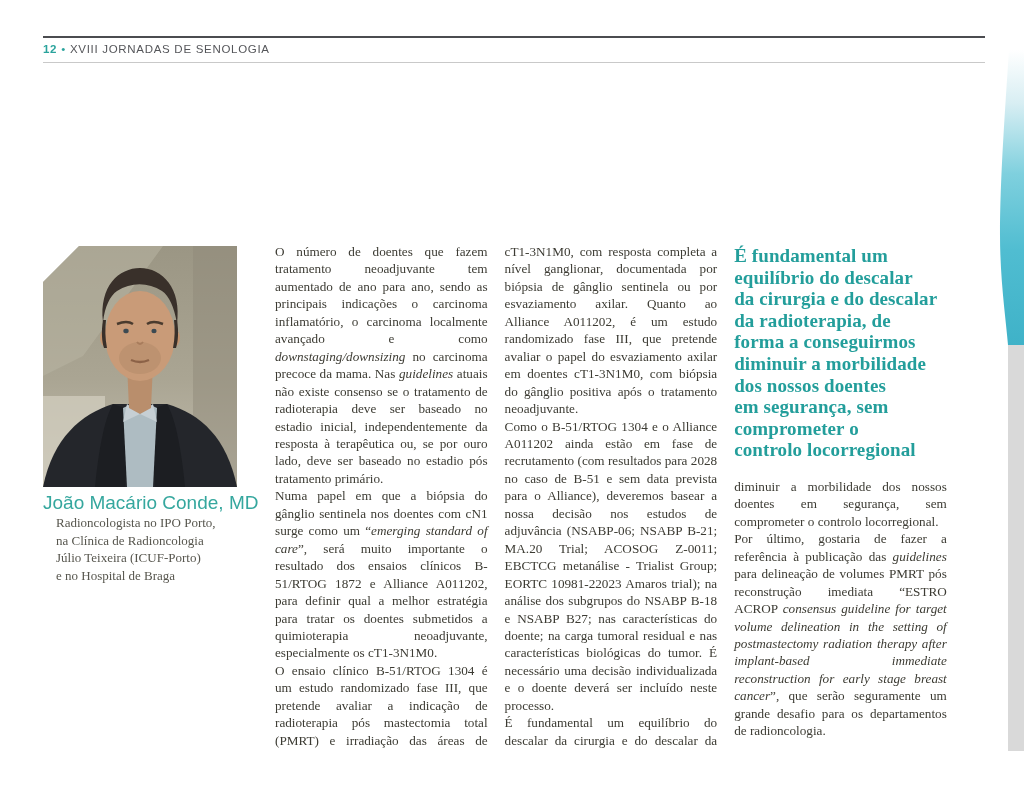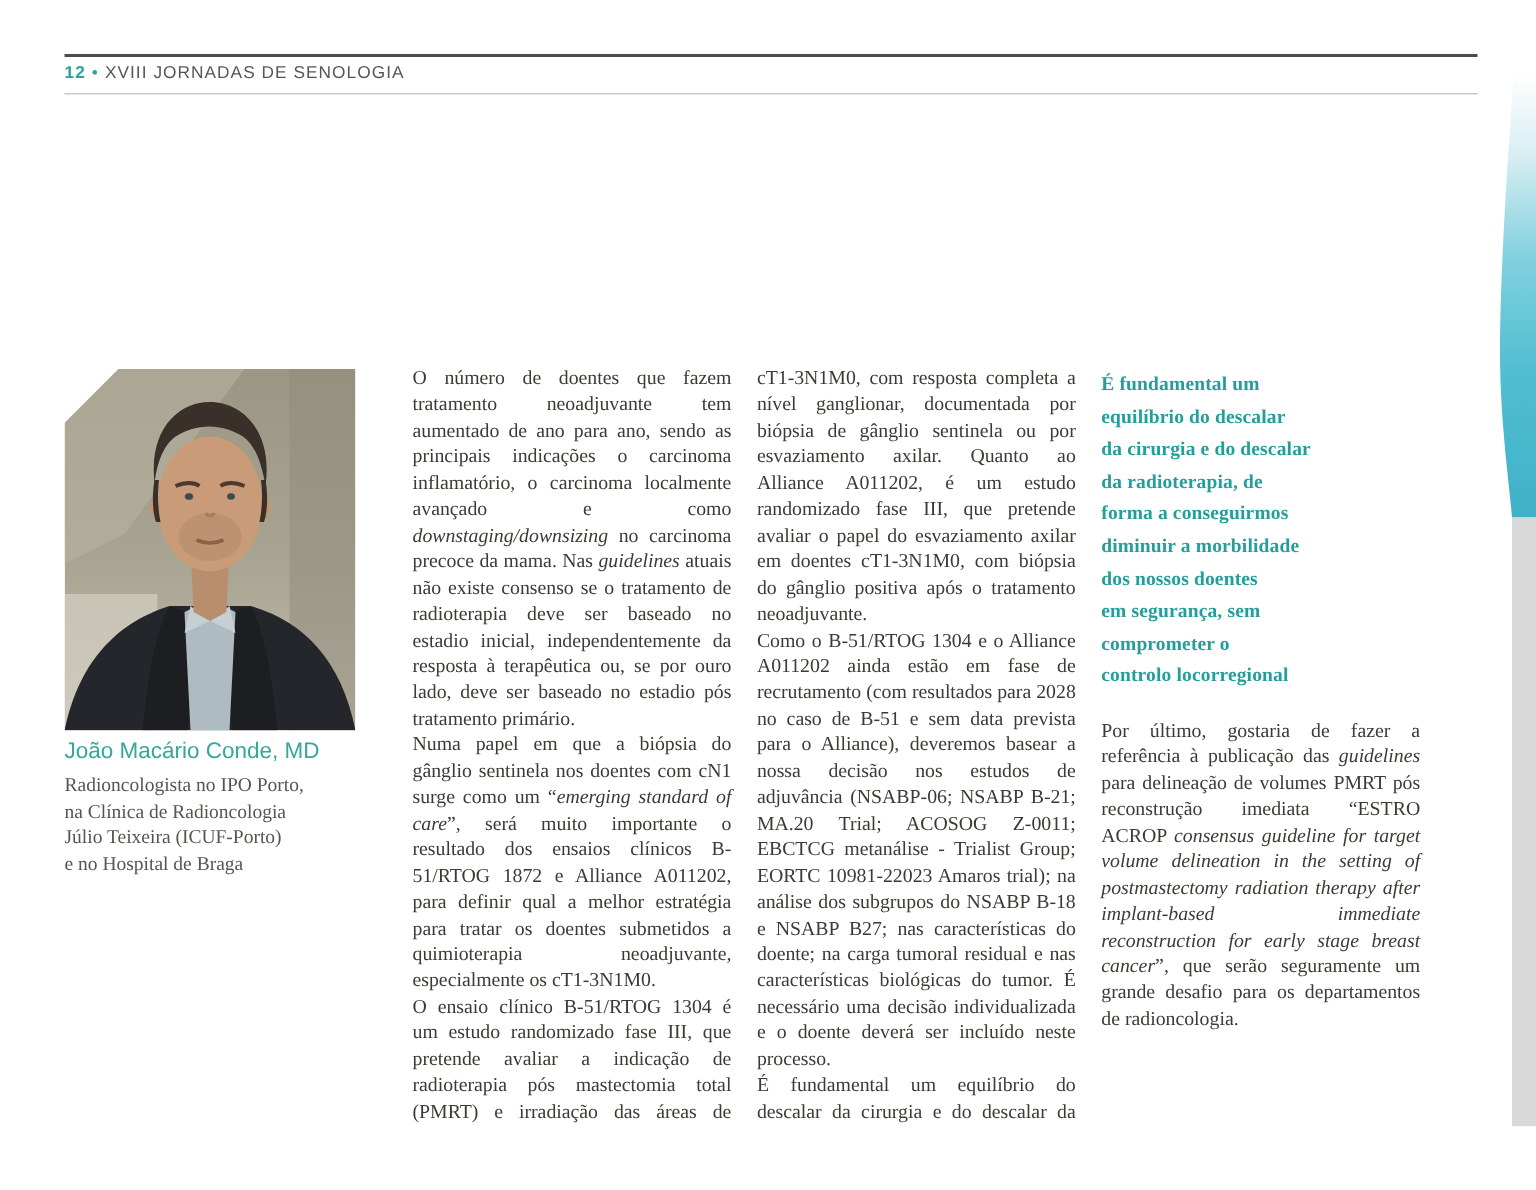--- a/index.html
+++ b/index.html
@@ -16,31 +16,31 @@
   .rule-bottom{position:absolute;left:43px;top:62px;width:942px;height:1px;background:#c9c9c9;}
 
   
   .title{position:absolute;left:41px;top:102px;width:690px;
          font-size:42px;line-height:1.24;letter-spacing:-0.4px;
          font-weight:500;color:#161614;}
 
   
   .photo{position:absolute;left:43px;top:246px;width:194px;height:241px;}
   .author-name{position:absolute;left:43px;top:492px;
-               font-family:"Liberation Sans",sans-serif;font-size:15px;color:#35a79e;}
-  .author-bio{position:absolute;left:43px;top:514px;font-size:13px;line-height:17.5px;
+               font-family:"Liberation Sans",sans-serif;font-size:19px;color:#35a79e;}
+  .author-bio{position:absolute;left:56px;top:514px;font-size:13px;line-height:17.5px;
               color:#57564e;white-space:pre-line;}
 
   
   .cols{position:absolute;left:275px;top:243px;width:672px;display:flex;gap:17px;}
   .col{width:212.6px;font-size:13.2px;line-height:17.45px;text-align:justify;color:#3c3b33;}
   .col p{margin:0;}
   .col em{}
 
-  .quote{font-size:13px;line-height:21.6px;font-weight:bold;color:#239e9b;
+  .quote{font-size:19px;line-height:21.6px;font-weight:bold;color:#239e9b;
          white-space:pre-line;text-align:left;margin:2px 0 17px 0;letter-spacing:.1px;}
 
   
   .edge{position:absolute;right:0;top:0;width:40px;height:793px;pointer-events:none;}
 </style>
 </head>
 <body>
 
 <div class="page">
 
@@ -120,20 +120,21 @@
 equilíbrio do descalar
 da cirurgia e do descalar
 da radioterapia, de
 forma a conseguirmos
 diminuir a morbilidade
 dos nossos doentes
 em segurança, sem
 comprometer o
 controlo locorregional</div>
       <div>
+          <p><span>diminuir a morbilidade dos nossos doentes em segurança, sem comprometer o controlo locorregional.</span></p>
           <p><span>Por último, gostaria de fazer a referência à publicação das </span><em>guidelines</em><span> para delineação de volumes PMRT pós reconstrução imediata “ESTRO ACROP </span><em>consensus guideline for target volume delineation in the setting of postmastectomy radiation therapy after implant-based immediate reconstruction for early stage breast cancer</em><span>”, que serão seguramente um grande desafio para os departamentos de radioncologia.</span></p>
         </div>
     </div>
   </div>
 
   <svg class="edge" viewBox="0 0 40 793">
     <defs>
       <linearGradient id="tealGrad" x1="0" y1="50" x2="0" y2="345" gradientUnits="userSpaceOnUse">
         <stop offset="0" stop-color="#ffffff"></stop>
         <stop offset="0.18" stop-color="#d8eef3"></stop>

